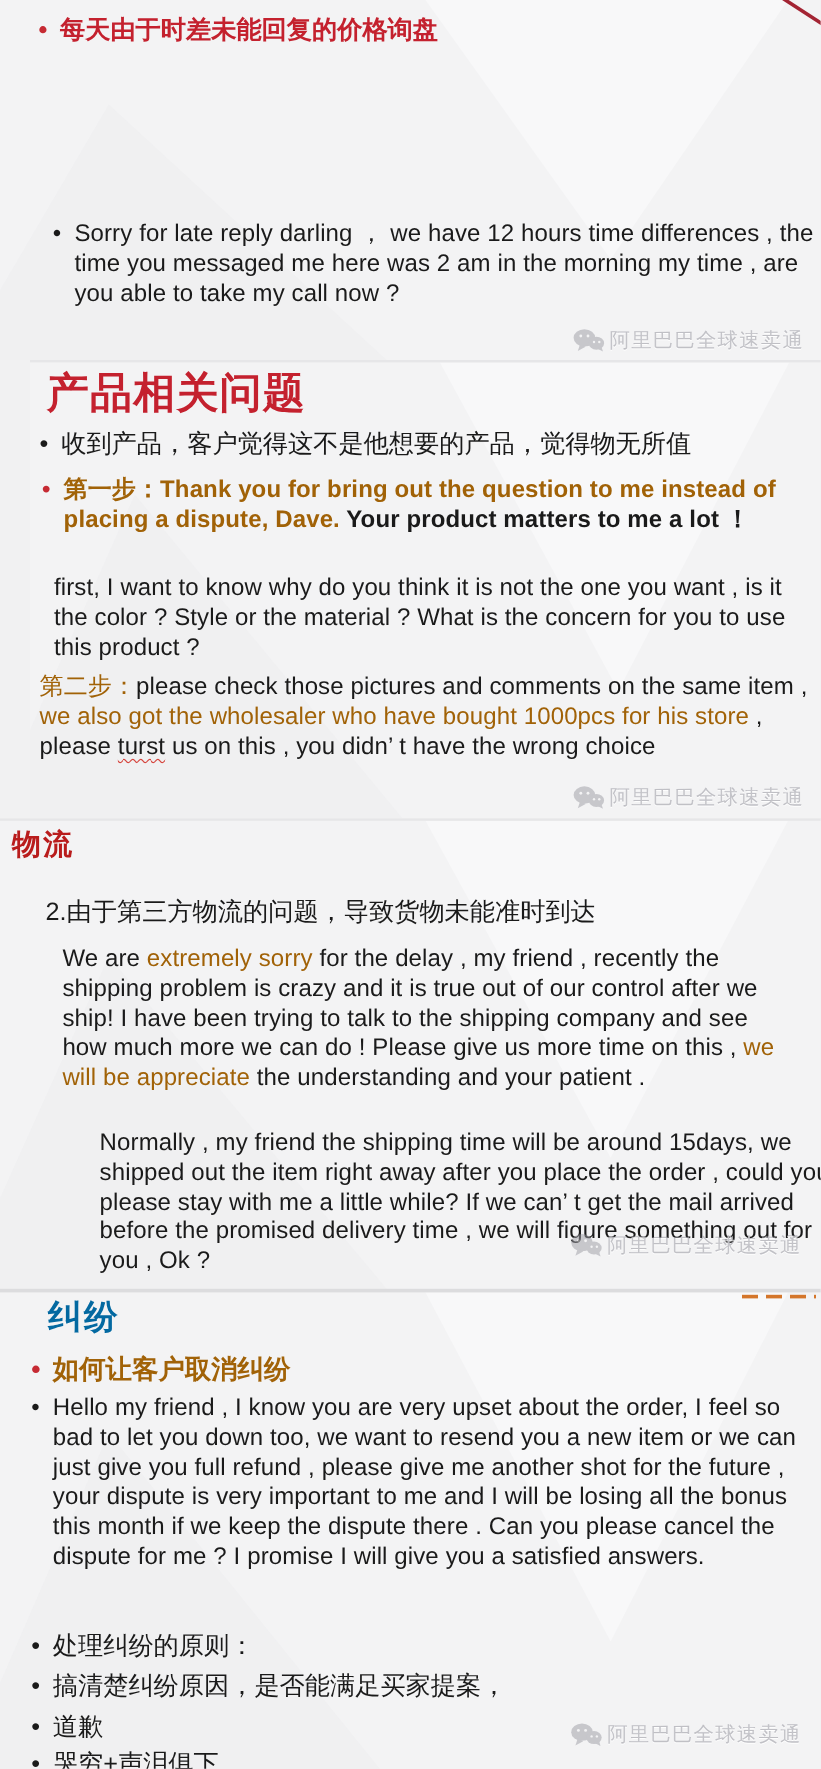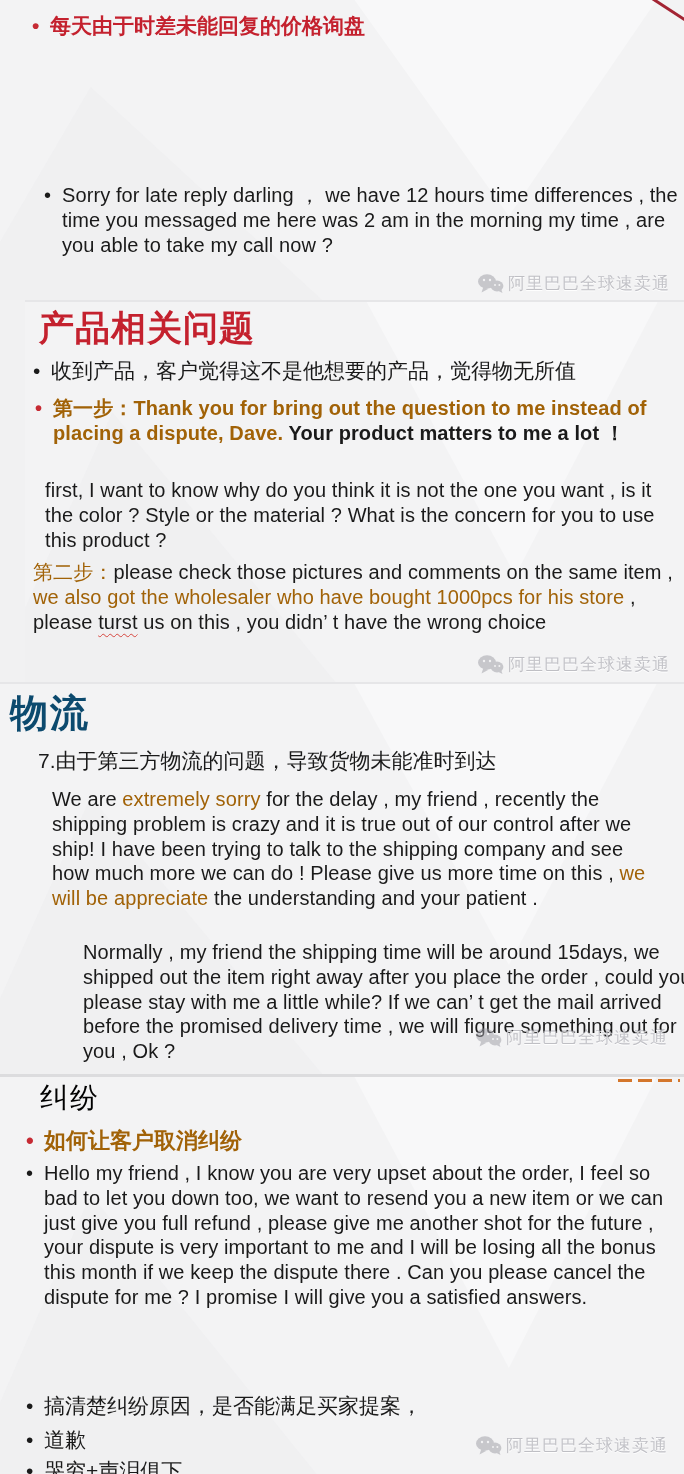--- a/index.html
+++ b/index.html
@@ -20,22 +20,22 @@
   .blk{position:absolute;z-index:3;line-height:1.24;}
   .en{font-size:20px;letter-spacing:.1px;}
   .cn{font-size:21px;}
   .bul{padding-left:18px;}
   .bul::before{content:"•";position:absolute;left:0;top:0;}
   .bul-red::before{color:#c62a33;}
   .red{color:#a16207;}
   .wavy{text-decoration:underline;text-decoration-style:wavy;
     text-decoration-color:#d6463f;text-decoration-thickness:1px;text-underline-offset:4px;}
   .h-red-big{font-size:35px;font-weight:bold;color:#c4212e;letter-spacing:1px;}
-  .h-black-big{font-size:38px;font-weight:bold;color:#0c4a6e;letter-spacing:2px;}
-  .h-black-thin{font-size:28px;font-weight:400;color:#000000;letter-spacing:2px;}
+  .h-black-big{font-size:24px;font-weight:bold;color:#b91c1c;letter-spacing:2px;}
+  .h-black-thin{font-size:28px;font-weight:700;color:#0369a1;letter-spacing:2px;}
   .t-red-bold{font-size:21px;font-weight:bold;color:#c4212e;}
   .wm{position:absolute;z-index:5;display:flex;align-items:center;gap:4px;
     color:rgba(148,148,156,.55);font-size:17px;letter-spacing:1px;
     text-shadow:0 1px 0 rgba(255,255,255,.9);white-space:nowrap;}
   .wm svg{opacity:.5;}
   .corner-mark{position:absolute;z-index:2;top:6px;right:-8px;width:52px;height:3px;
     background:#a32433;transform:rotate(33deg);}
   .dashes{position:absolute;z-index:4;top:2px;right:4px;width:62px;height:3px;
     background:repeating-linear-gradient(90deg,#d4762b 0 14px,rgba(0,0,0,0) 14px 20px);}
 </style>
@@ -95,21 +95,21 @@
           <circle cx="22.4" cy="12" r="1"></circle>
       </g>
     </svg>
     <span>阿里巴巴全球速卖通</span>
   </div>
 </section>
 
 <section class="slide s3">
   <div class="blk h-black-big" style="left:10px;top:6px;">物流</div>
 
-  <div class="blk cn" style="left:38px;top:64px;width:630px;"><span>7.由于第三方物流的问题，导致货物未能准时到达</span></div>
+  <div class="blk cn" style="left:38px;top:64px;width:630px;"><span>2.由于第三方物流的问题，导致货物未能准时到达</span></div>
 
   <div class="blk en" style="left:52px;top:103px;width:606px;"><span>We are </span><span class="red">extremely sorry</span><span> for the delay , my friend , recently the shipping problem is crazy and it is true out of our control after we ship! I have been trying to talk to the shipping company and see how much more we can do ! Please give us more time on this , </span><span class="red">we will be appreciate</span><span> the understanding and your patient .</span></div>
 
 
   <div class="blk en" style="left:52px;top:256px;width:614px;margin-left:31px;"><span>Normally , my friend the shipping time will be around 15days, we shipped out the item right away after you place the order , could you please stay with me a little while? If we can’ t get the mail arrived before the promised delivery time , we will figure something out for you , Ok ?</span></div>
 
   <div class="wm" style="right:16px;top:342px;">
     <svg width="27" height="21" viewBox="0 0 27 21">
       <g fill="#9c9ca4">
         <ellipse cx="10" cy="8.5" rx="9" ry="7.2"></ellipse>
@@ -130,20 +130,21 @@
 
 <section class="slide s4">
   <div class="dashes"></div>
 
   <div class="blk h-black-thin" style="left:40px;top:4px;">纠纷</div>
 
   <div class="blk bul bul-red cn" style="left:26px;top:50px;width:630px;font-weight:bold;font-size:22px;"><span class="red">如何让客户取消纠纷</span></div>
 
   <div class="blk bul en" style="left:26px;top:84px;width:634px;"><span>Hello my friend , I know you are very upset about the order, I feel so bad to let you down too, we want to resend you a new item or we can just give you full refund , please give me another shot for the future , your dispute is very important to me and I will be losing all the bonus this month if we keep the dispute there . Can you please cancel the dispute for me ? I promise I will give you a satisfied answers.</span></div>
 
+  <div class="blk bul cn" style="left:26px;top:282px;width:620px;"><span>处理纠纷的原则：</span></div>
 
   <div class="blk bul cn" style="left:26px;top:316px;width:620px;"><span>搞清楚纠纷原因，是否能满足买家提案，</span></div>
 
   <div class="blk bul cn" style="left:26px;top:350px;width:620px;"><span>道歉</span></div>
 
   <div class="blk bul cn" style="left:26px;top:381px;width:620px;"><span>哭穷+声泪俱下</span></div>
 
   <div class="wm" style="right:16px;bottom:24px;">
     <svg width="27" height="21" viewBox="0 0 27 21">
       <g fill="#9c9ca4">

